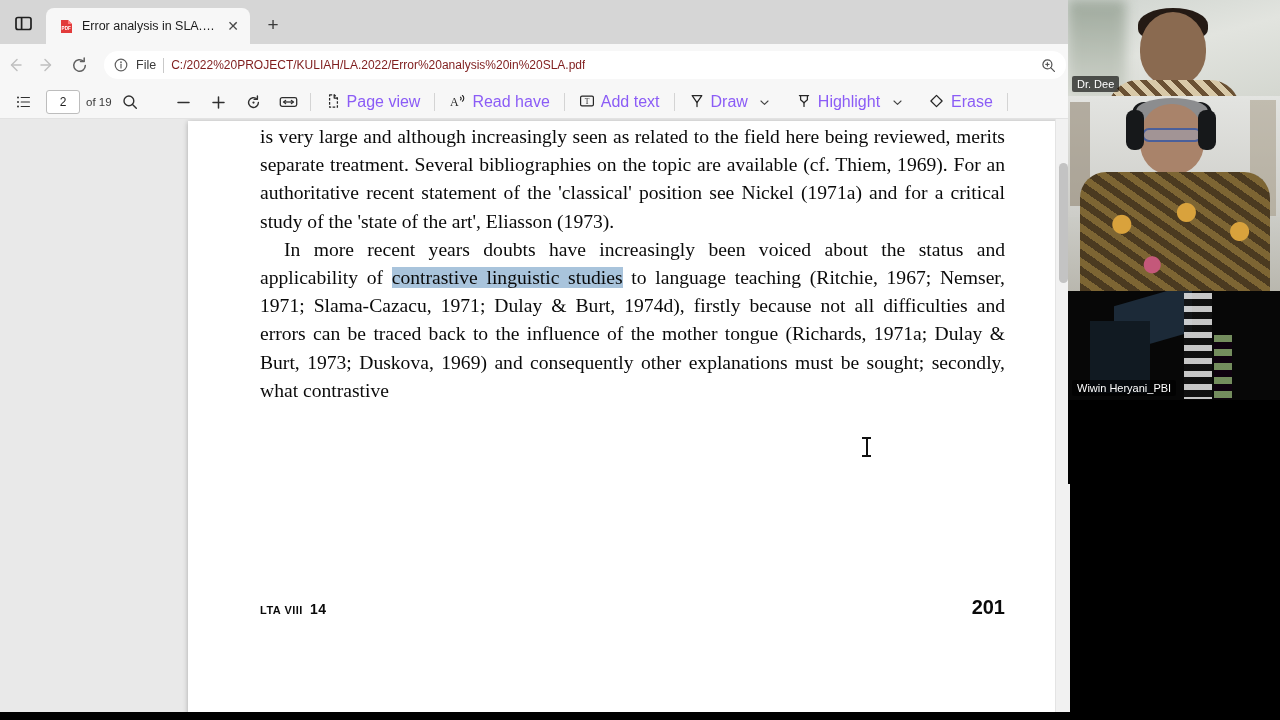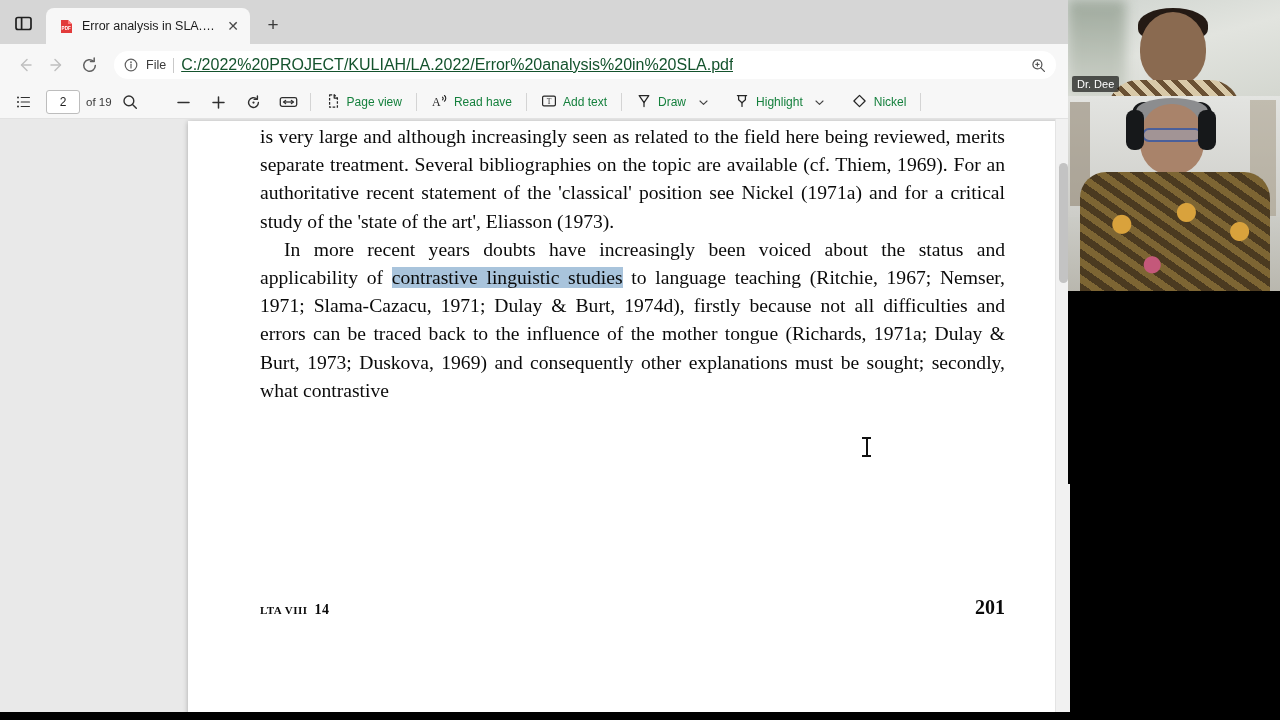--- a/index.html
+++ b/index.html
@@ -49,40 +49,40 @@
   }
   .newtab {
     width:30px; height:30px; margin:0 0 4px 8px;
     display:flex; align-items:center; justify-content:center;
     font-size:19px; color:#3a3a3a; cursor:pointer; border-radius:4px;
   }
 
   
   .navbar {
     height:42px; background:#f7f7f7;
-    display:flex; align-items:center; padding:0 10px; gap:2px;
+    display:flex; align-items:center; padding:0 0; gap:2px;
   }
   .navbtn {
     width:30px; height:30px; display:flex; align-items:center;
     justify-content:center; border-radius:4px; cursor:pointer;
     color:#606060;
   }
   .navbtn.disabled { color:#c0c0c0; }
   .omnibox {
     flex:1 1 auto; height:28px; margin-left:8px; margin-right:4px;
     background:#fff; border-radius:14px;
     display:flex; align-items:center; padding:0 10px; gap:7px;
     cursor:text;
   }
   .omnibox .info-icon { flex:0 0 15px; color:#5f5f5f; display:flex; }
   .omnibox .scheme { font-size:12.5px; color:#3b3b3b; }
   .omnibox .vbar { width:1px; height:15px; background:#c9c9c9; }
   .omnibox .url {
-    font-size:16px; color:#14532d; white-space:nowrap;
-    overflow:hidden; text-overflow:ellipsis;text-decoration:underline;
+    font-size:12px; color:#7f1d1d; white-space:nowrap;
+    overflow:hidden; text-overflow:ellipsis;
   }
   .omnibox .zoom-ind { margin-left:auto; color:#505050; display:flex; }
 
   
   .pdftoolbar {
     height:33px; background:#f7f7f7; border-bottom:1px solid #e2e2e2;
     display:flex; align-items:center; padding:0 10px; gap:0;
     font-size:12px; color:#262626;
   }
   .tb-icon {
@@ -94,21 +94,21 @@
     border:1px solid #bdbdbd; border-radius:3px; background:#fff;
     display:flex; align-items:center; justify-content:center;
     font-size:12px; color:#1f1f1f; cursor:text;
   }
   .ofpages { font-size:11.5px; color:#3a3a3a; margin-right:4px; }
   .tb-sep { width:1px; height:18px; background:#d4d4d4; margin:0 7px; }
   .tb-item {
     height:26px; display:flex; align-items:center; gap:6px;
     padding:0 7px; border-radius:4px; cursor:pointer; white-space:nowrap;
   }
-  .tb-item .lbl { font-size:12px; color:#15803d; }
+  .tb-item .lbl { font-size:16px; color:#8b5cf6; }
   .tb-caret {
     width:20px; height:26px; display:flex; align-items:center;
     justify-content:center; cursor:pointer; color:#444;
   }
   .sp-lg { width:26px; } .sp-md { width:14px; } .sp-sm { width:7px; }
 
   
   .viewer {
     position:relative; height:683px; background:#e9e9e9; overflow:hidden;
   }
@@ -121,21 +121,21 @@
     font-family:"Liberation Serif", serif;
     font-size:19.6px; color:#0a0a0a; line-height:28.2px;
     text-align:justify; text-justify:inter-word;
   }
   .pdfbody p { margin:0; }
   .pdfbody p.indent { text-indent:24px; }
   .selhl { background:#a9c4dc; }
   .pgfooter {
     position:absolute; left:72px; top:475px; width:745px;
     display:flex; justify-content:space-between; align-items:baseline;
-    font-family:Liberation Serif, serif; color:#0a0a0a;
+    font-family:Liberation Sans, sans-serif; color:#0a0a0a;
   }
   .pgfooter .sig { font-size:11px; letter-spacing:.5px; font-weight:700; }
   .pgfooter .sig b { font-size:14px; margin-left:7px; }
   .pgfooter .pgno { font-size:20px; font-weight:700; }
 
   
   .ibeam { position:absolute; left:862px; top:318px; width:9px; height:20px; }
   .ibeam::before, .ibeam::after {
     content:""; position:absolute; left:0; width:9px; height:2px; background:#111;
   }
@@ -433,21 +433,21 @@
       </div>
 
       <div class="sp-md"></div>
 
       <div class="tb-item">
         <span>
           <svg width="17" height="16" viewBox="0 0 17 16">
             <path d="M8.5 2.4l5.6 5.6-5.6 5.6L2.9 8z" fill="none" stroke="currentColor" stroke-width="1.25" stroke-linejoin="round"></path>
           </svg>
         </span>
-        <span class="lbl">Nickel</span>
+        <span class="lbl">Erase</span>
       </div>
 
       <div class="tb-sep"></div>
     </div>
 
     <div class="viewer">
 
       <div class="pdfpage">
         <div class="pdfbody">
           <p><span>is very large and although increasingly seen as related to the field here being reviewed, merits separate treatment. Several bibliographies on the topic are available (cf. Thiem, 1969). For an authoritative recent statement of the 'classical' position see Nickel (1971a) and for a critical study of the 'state of the art', Eliasson (1973).</span></p>
@@ -496,16 +496,25 @@
         <div class="hair"></div>
         <div class="head"></div>
         <div class="glasses"></div>
         <div class="hp-l"></div>
         <div class="hp-r"></div>
         <div class="neck"></div>
         <div class="body"></div>
       </div>
     </div>
 
+    <div class="vtile t2b">
+      <div class="vfill">
+        <div class="shape1"></div>
+        <div class="shape2"></div>
+        <div class="strip"></div>
+        <div class="strip2"></div>
+      </div>
+      <div class="vname">Wiwin Heryani_PBI</div>
+    </div>
 
 
   </div>
 </div>
 
 </body></html>

